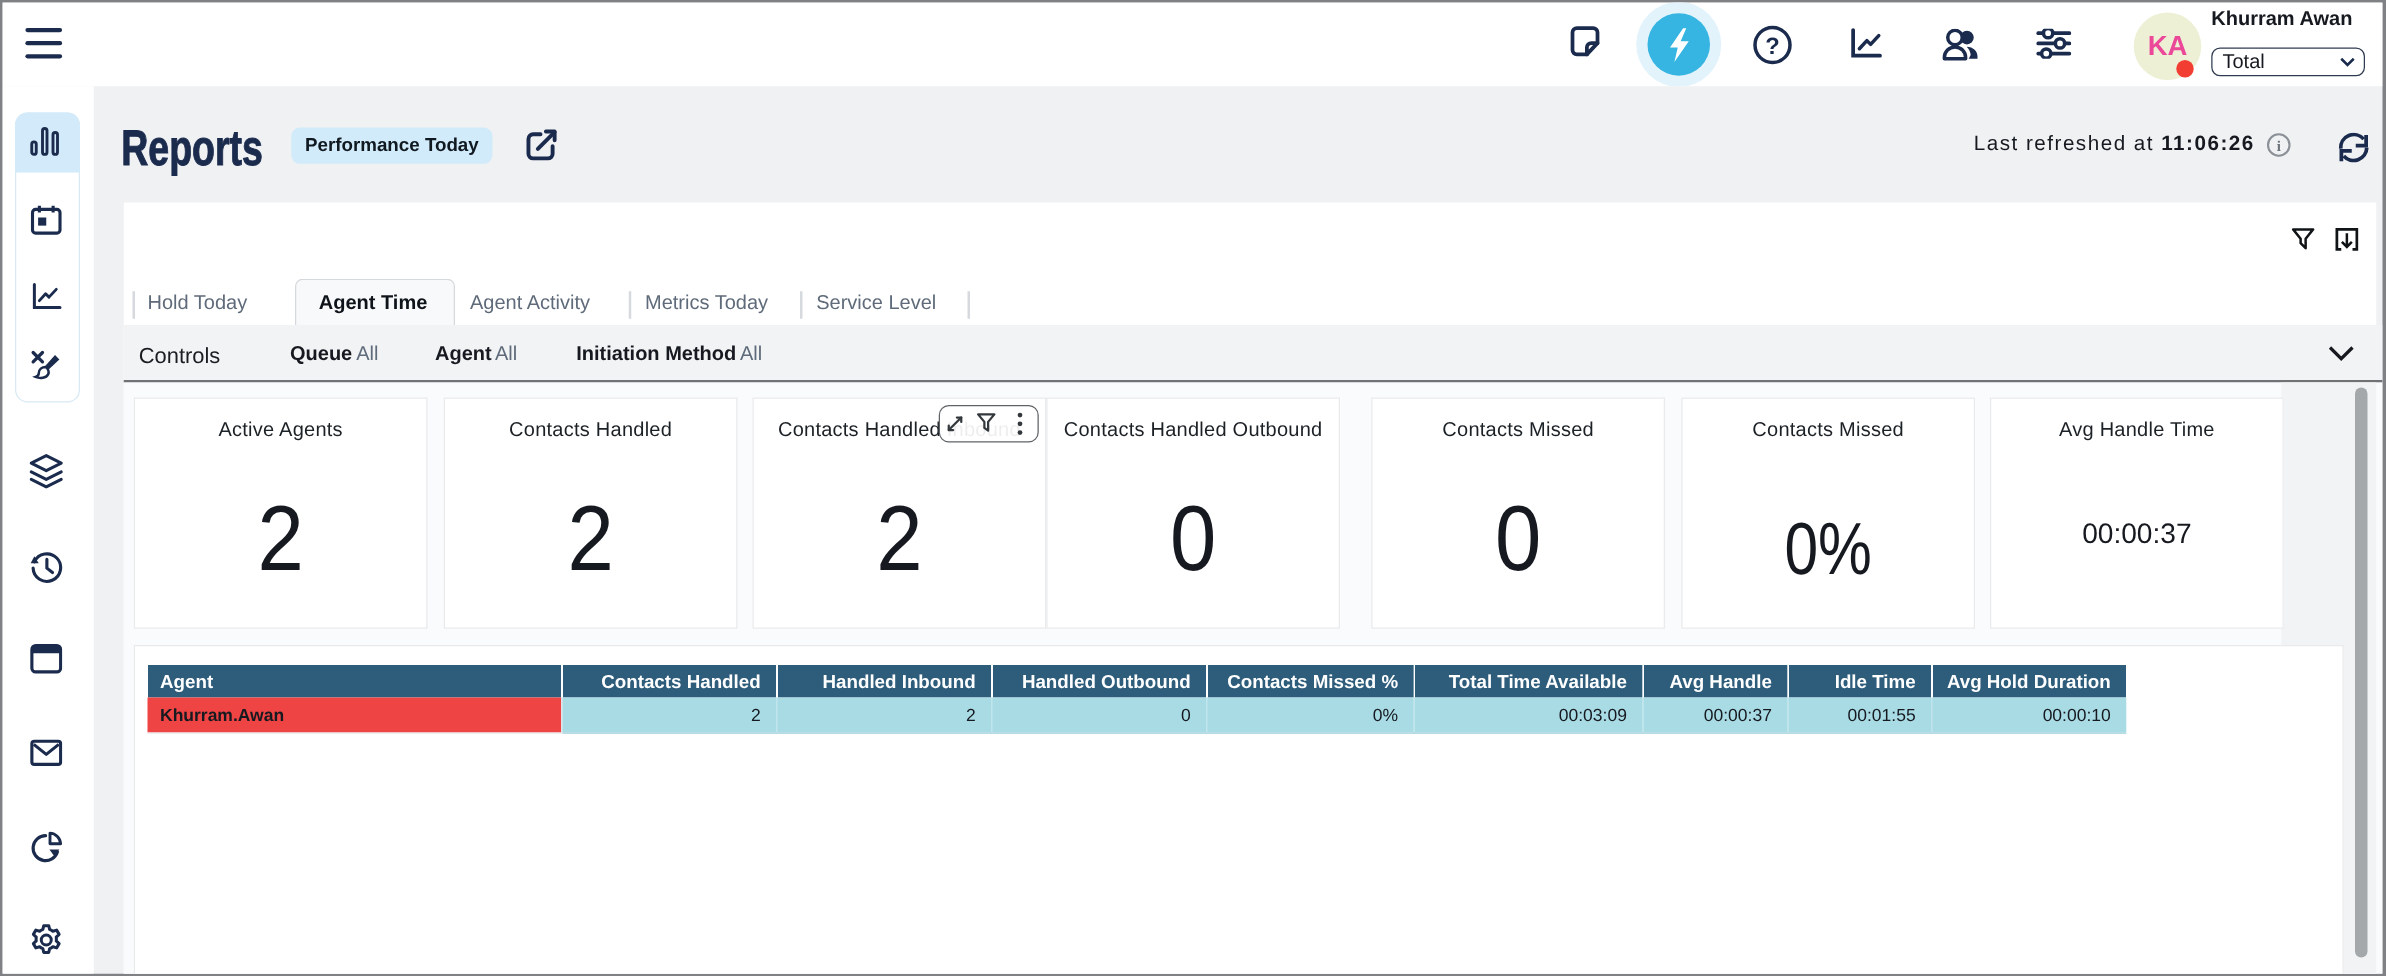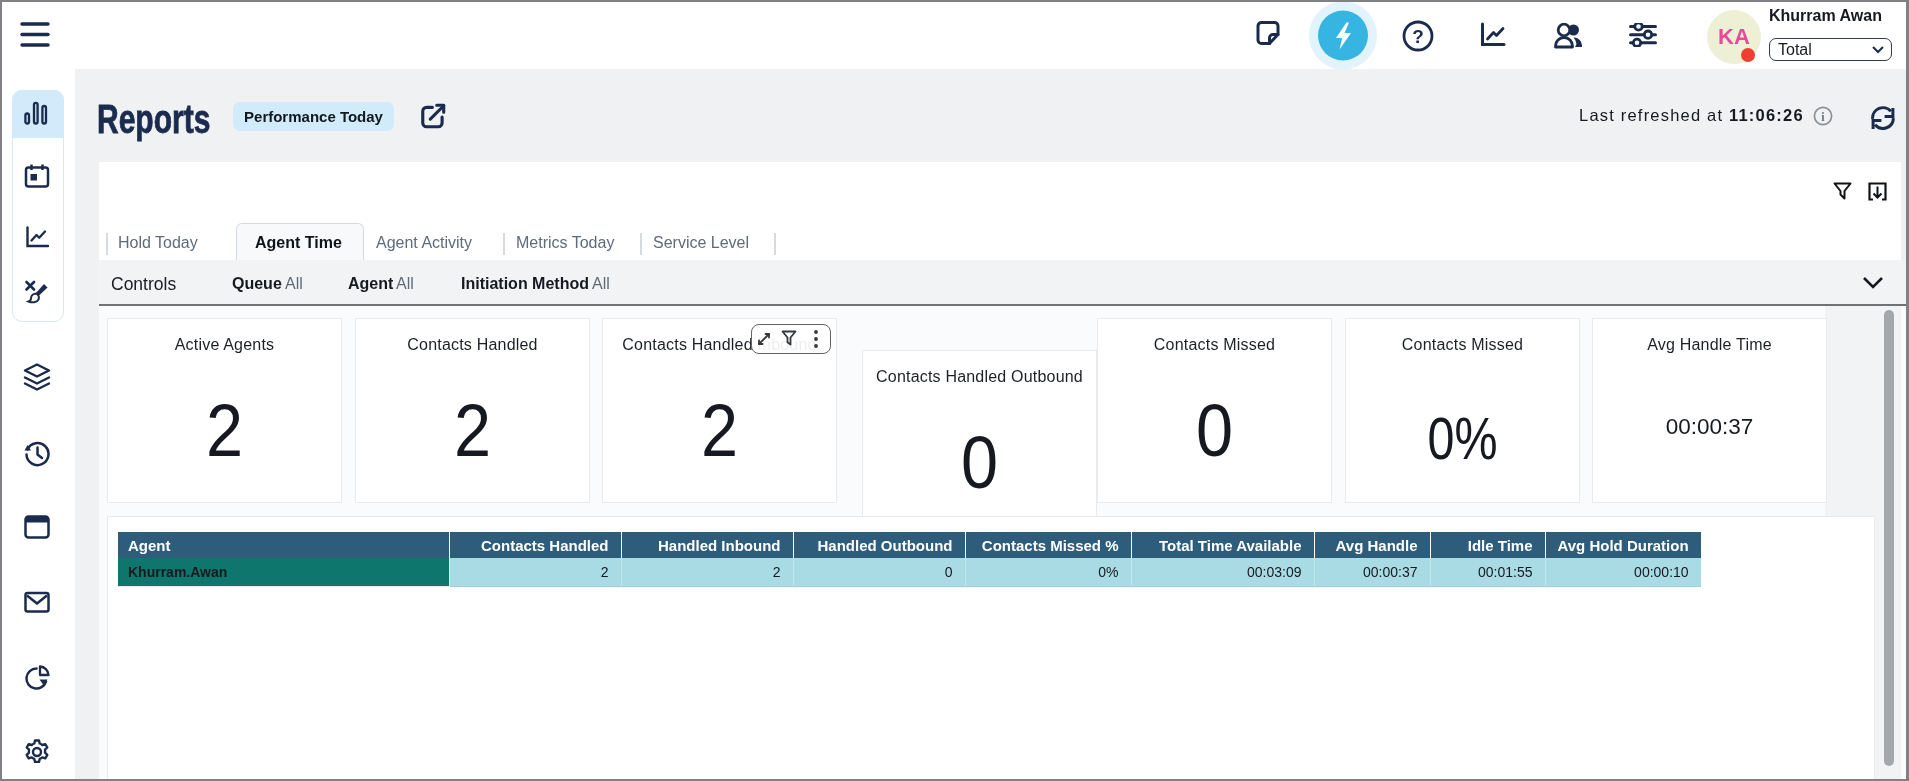--- a/index.html
+++ b/index.html
@@ -16,21 +16,21 @@
   .controls { position:absolute; left:97px; top:258px; width:1807px; height:44px; background:#f2f3f5; }
   .ctl { position:absolute; top:271px; height:22px; line-height:22px; font-size:16px;text-align:right; }
   .divider { position:absolute; left:97px; top:302px; width:1807px; height:2px; background:#707376; }
   .content { position:absolute; left:97px; top:304px; width:1807px; height:473px; background:#fafbfc; }
   .card { position:absolute; top:316px; width:235px; height:185px; background:#fff; border:1px solid #e9eaec; }
   .ctitle { position:absolute; left:0; top:17px; width:100%; text-align:center; font-size:16px; letter-spacing:0.2px; color:#1c2126; }
   .cval { position:absolute; left:0; top:75px; width:100%; text-align:center; font-size:74px; line-height:74px; color:#16191f; transform:scaleX(.90); }
   .tablebox { position:absolute; left:105px; top:514px; width:1768px; height:263px; background:#fff; border:1px solid #e9eaec; border-bottom:none; }
   table.grid { border-collapse:collapse; position:absolute; left:10px; top:15px; table-layout:fixed; }
   table.grid th { background:#2e5c7b; color:#fff; font-size:15px; font-weight:bold; height:26px; padding:0 12px; border-right:1.5px solid rgba(255,255,255,0.75); white-space:nowrap; overflow:hidden; }
-  table.grid td { font-size:14px; color:#16191f; height:28px; padding:0 12px; border-bottom:1px solid #e7e9ea; border-right:1px solid #e7e9ea; background:#0f766e; }
+  table.grid td { font-size:14px; color:#16191f; height:28px; padding:0 12px; border-bottom:1px solid #e7e9ea; border-right:1px solid #e7e9ea; background:#ef4444; }
   table.grid td.hl { background:#a9dbe5; border-right:1px solid #c3e6ed; border-bottom:1px solid #9fcfd9; }
   table.grid .num { text-align:right; }
   table.grid td.agent { font-weight:bold; padding-left:10px; }
 </style>
 </head>
 <body>
 <div class="page">
 
   <div class="topbar">
 
@@ -162,21 +162,21 @@
       <div class="cval">2</div>
     </div>
   <div class="card" style="left:353px;">
       <div class="ctitle">Contacts Handled</div>
       <div class="cval">2</div>
     </div>
   <div class="card" style="left:600px;">
       <div class="ctitle">Contacts Handled Inbound</div>
       <div class="cval">2</div>
     </div>
-  <div class="card" style="left:860px;margin-top:32px;">
+  <div class="card" style="left:835px;">
       <div class="ctitle">Contacts Handled Outbound</div>
       <div class="cval">0</div>
     </div>
   <div class="card" style="left:1095px;">
       <div class="ctitle">Contacts Missed</div>
       <div class="cval">0</div>
     </div>
   <div class="card" style="left:1343px;">
       <div class="ctitle">Contacts Missed</div>
       <div class="cval" style="font-size:59px; line-height:59px; top:91px; transform:scaleX(.82);">0%</div>

